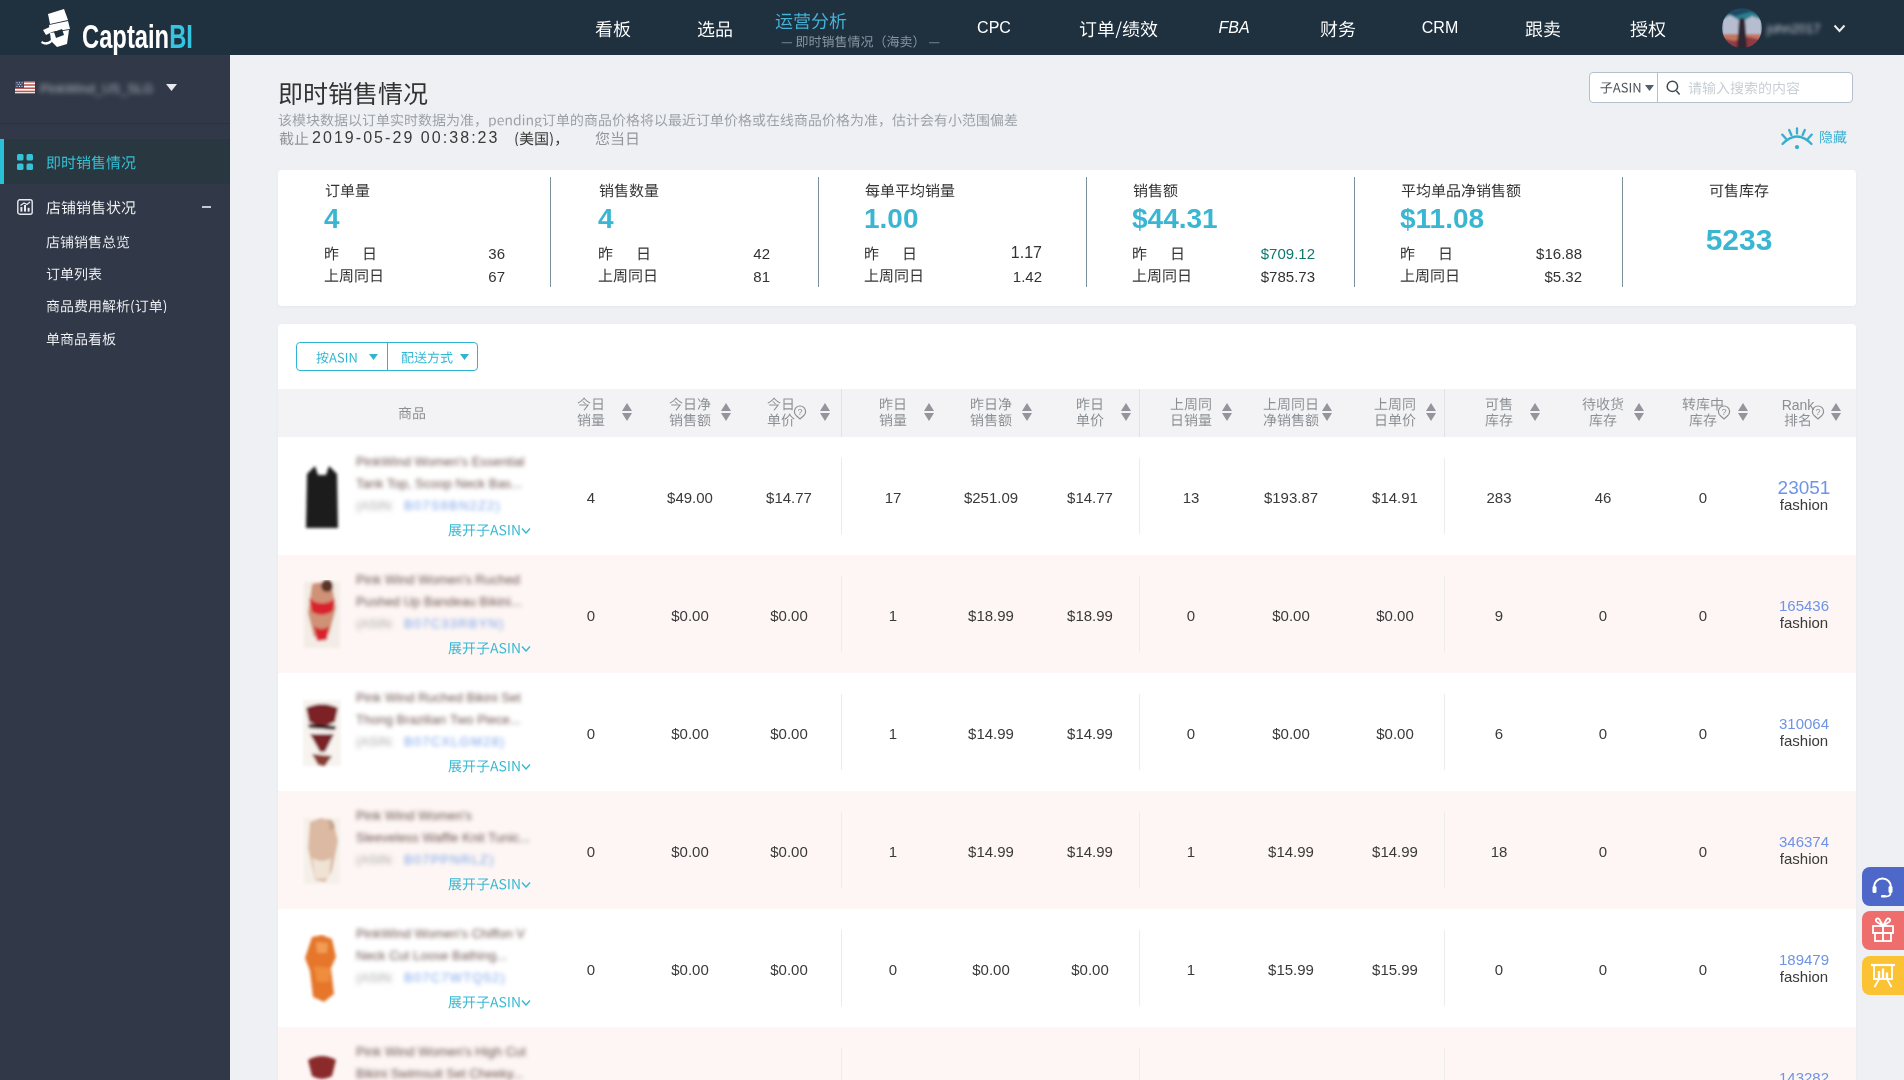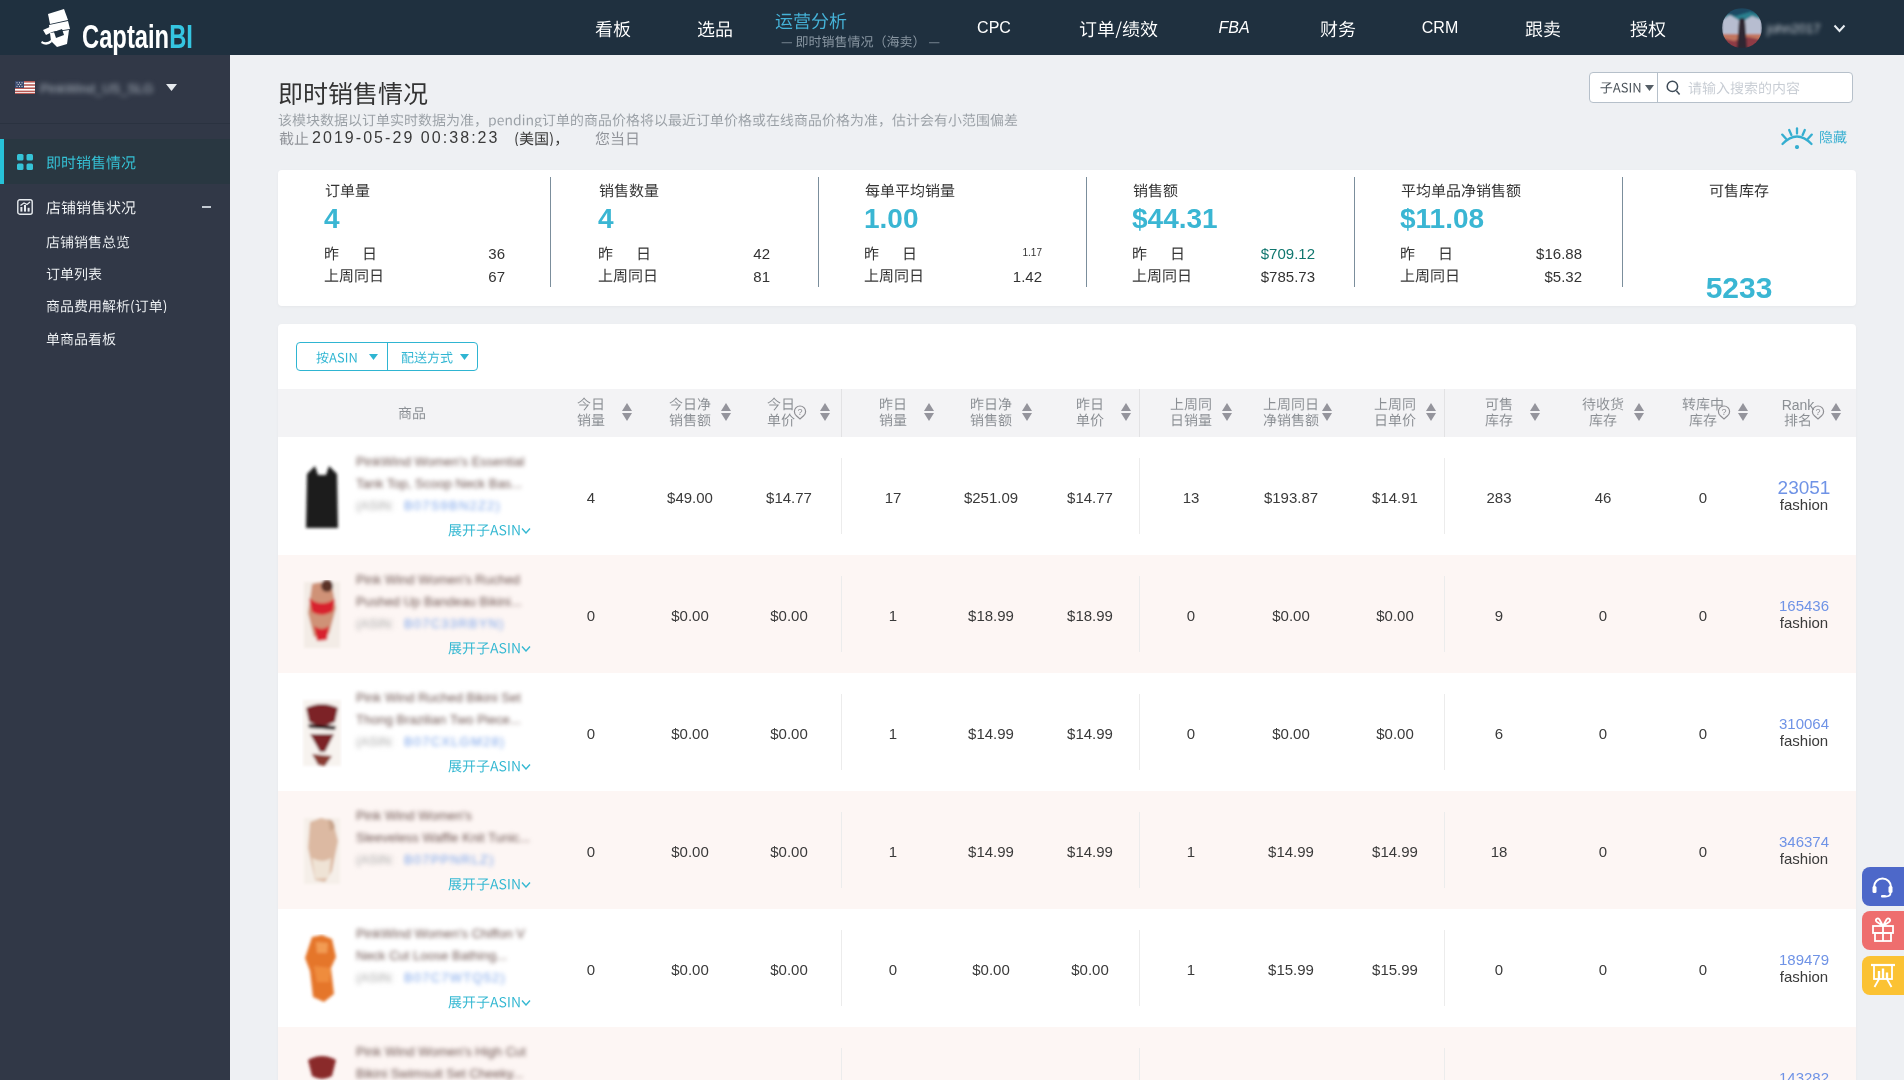--- a/index.html
+++ b/index.html
@@ -560,21 +560,21 @@
 <svg class="ab" style="left:864.0px;top:245.5px;" width="15.00" height="15" viewBox="0 0 1000 1000" fill="#333333">
     <g transform="translate(0,880)">
       <use href="#z99" x="0"></use>
     </g>
   </svg>
 <svg class="ab" style="left:902.0px;top:245.5px;" width="15.00" height="15" viewBox="0 0 1000 1000" fill="#333333">
     <g transform="translate(0,880)">
       <use href="#z83" x="0"></use>
     </g>
   </svg>
-<div class="t" style="font-size:10px;color:#333;font-weight:400;right:862.0px;top:253.0px;transform:translateY(-50%);">1.17</div>
+<div class="t" style="font-size:16px;color:#333;font-weight:400;right:862.0px;top:253.0px;transform:translateY(-50%);">1.17</div>
 <svg class="ab" style="left:864.0px;top:268.0px;" width="60.00" height="15" viewBox="0 0 4000 1000" fill="#333333">
     <g transform="translate(0,880)">
       <use href="#z100" x="0"></use>
       <use href="#z101" x="1000"></use>
       <use href="#z102" x="2000"></use>
       <use href="#z83" x="3000"></use>
     </g>
   </svg>
 <div class="t" style="font-size:15px;color:#333;font-weight:400;right:862.0px;top:275.5px;transform:translateY(-50%);">1.42</div>
 <svg class="ab" style="left:1133.0px;top:183.0px;" width="45.00" height="15" viewBox="0 0 3000 1000" fill="#333333">
@@ -639,21 +639,21 @@
   </svg>
 <div class="t" style="font-size:15px;color:#333;font-weight:400;right:322.0px;top:275.5px;transform:translateY(-50%);">$5.32</div>
 <svg class="ab" style="left:1709.0px;top:183.0px;" width="60.00" height="15" viewBox="0 0 4000 1000" fill="#333333">
     <g transform="translate(0,880)">
       <use href="#z108" x="0"></use>
       <use href="#z24" x="1000"></use>
       <use href="#z109" x="2000"></use>
       <use href="#z110" x="3000"></use>
     </g>
   </svg>
-<div class="t" style="font-size:30px;color:#3ab6d3;font-weight:700;left:1739.0px;top:240.0px;transform:translateX(-50%) translateY(-50%);margin-top:48px;">5233</div>
+<div class="t" style="font-size:30px;color:#3ab6d3;font-weight:700;left:1739.0px;top:240.0px;transform:translateX(-50%) translateY(-50%);">5233</div>
 <div class="ab" style="left:278px;top:324px;width:1578px;height:900px;background:#fff;border-radius:4px;box-shadow:0 1px 3px rgba(0,0,0,0.04)"></div>
 <div class="ab" style="left:296px;top:342px;width:182px;height:29px;border:1px solid #2fb5d2;border-radius:4px;background:#fff"></div>
 <div class="ab" style="left:387px;top:342px;width:1px;height:29px;background:#2fb5d2"></div>
 <svg class="ab" style="left:316.0px;top:350.5px;" width="41.86" height="13" viewBox="0 0 3220 1000" fill="#2fb5d2">
     <g transform="translate(0,880)">
       <use href="#z111" x="0"></use>
       <use href="#z85" x="1000"></use>
       <use href="#z86" x="1608"></use>
       <use href="#z87" x="2204"></use>
       <use href="#z88" x="2497"></use>

